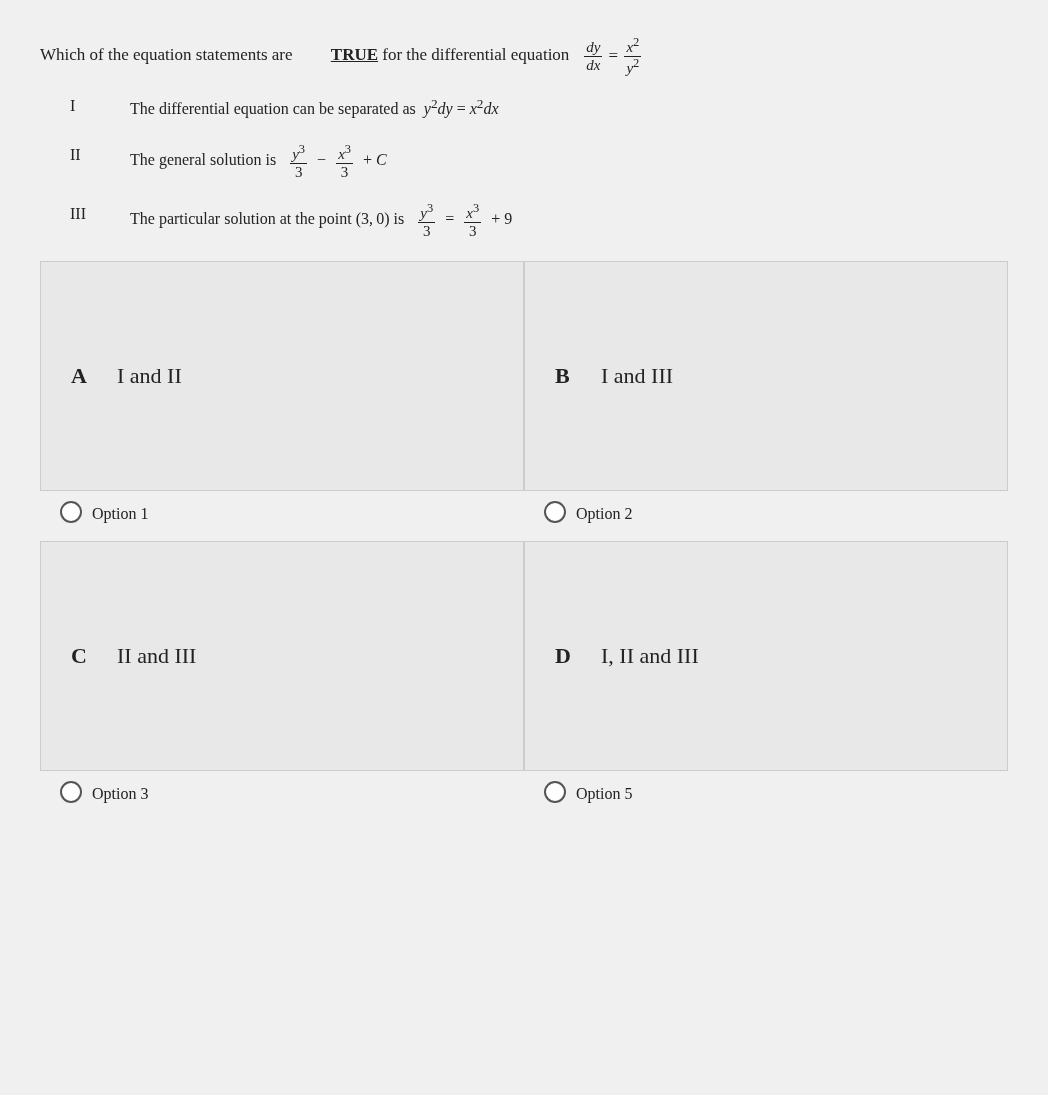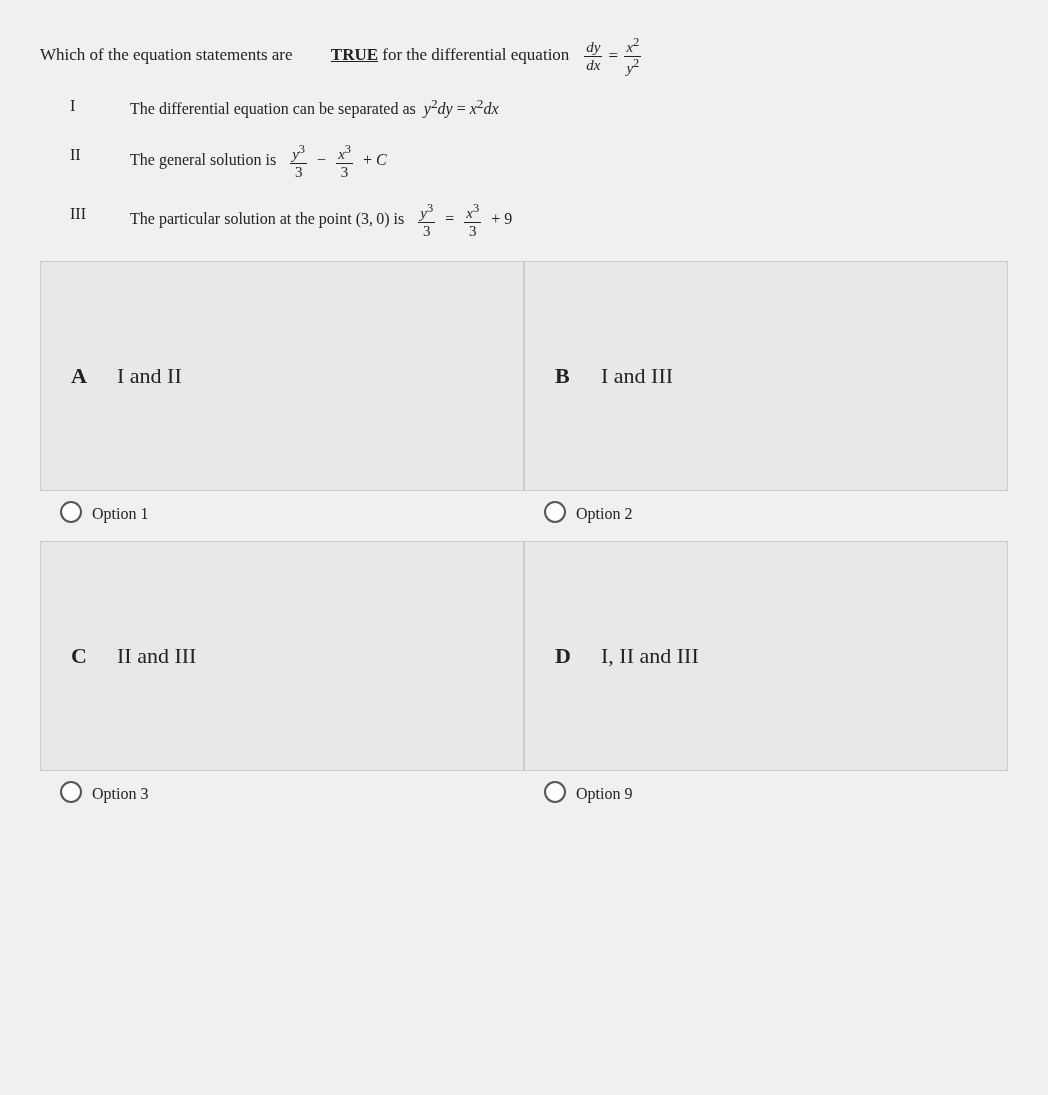--- a/index.html
+++ b/index.html
@@ -222,17 +222,17 @@
 
   </div>
 
   <div style="display:grid;grid-template-columns:1fr 1fr;">
     <div class="option-radio-row">
       <span class="radio-circle"></span>
       <span>Option 3</span>
     </div>
     <div class="option-radio-row">
       <span class="radio-circle"></span>
-      <span>Option 9</span>
+      <span>Option 5</span>
     </div>
   </div>
 
 </div>
 
 </body></html>

